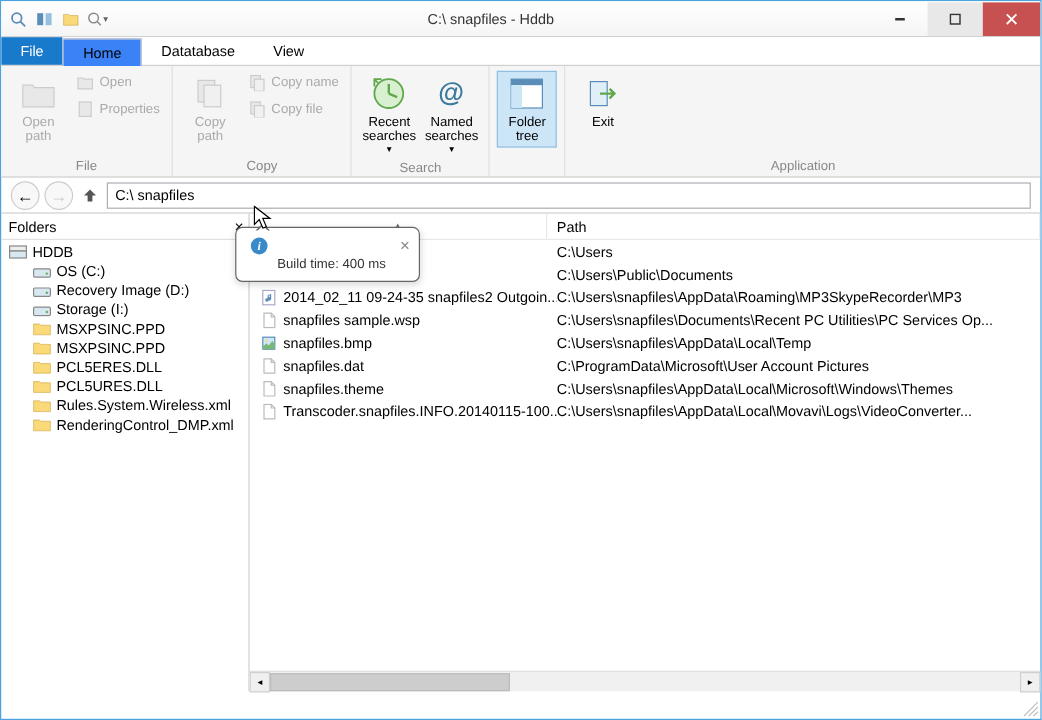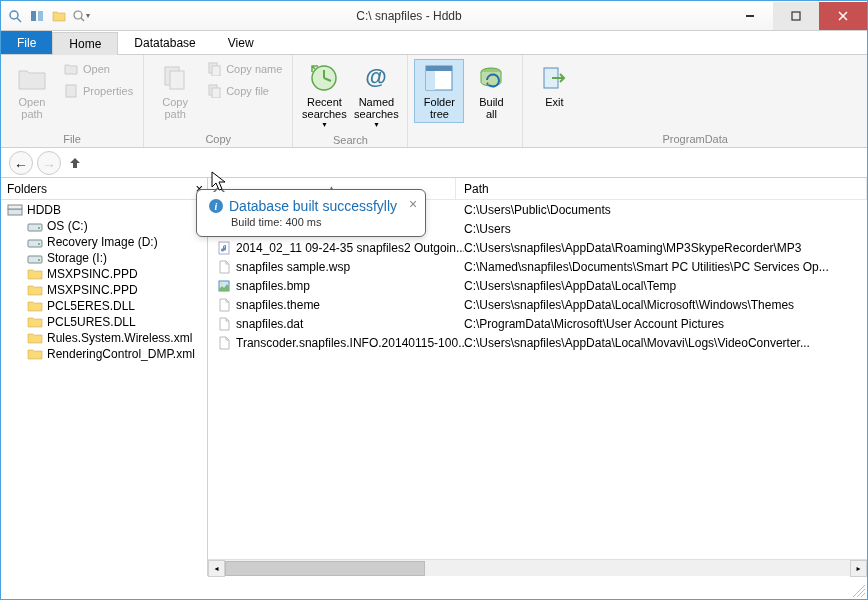--- a/index.html
+++ b/index.html
@@ -11,21 +11,21 @@
     .title-text { flex: 1; text-align: center; font-size: 12px; color: #333; }
     .win-controls { display: flex; }
     .win-btn { width: 46px; height: 28px; display: flex; align-items: center; justify-content: center; font-size: 11px; }
     .win-btn.close { background: #c75050; color: #fff; width: 48px; }
     .win-btn.max { background: #e8e8e8; }
     .win-btn.min { }
     
     .menu-tabs { height: 24px; background: #fff; display: flex; align-items: stretch; border-bottom: 1px solid #d0d0d0; }
     .menu-tab { padding: 0 16px; font-size: 12px; display: flex; align-items: center; cursor: pointer; }
     .menu-tab.file { background: #1979ca; color: #fff; }
-    .menu-tab.active { background: #e5e5e5; border-top: 1px solid #d0d0d0; border-left: 1px solid #d0d0d0; border-right: 1px solid #d0d0d0; position: relative; top: 1px; }
+    .menu-tab.active { background: #3b82f6; border-top: 1px solid #d0d0d0; border-left: 1px solid #d0d0d0; border-right: 1px solid #d0d0d0; position: relative; top: 1px; }
     
     .ribbon { height: 93px; background: #f5f5f5; display: flex; border-bottom: 1px solid #d0d0d0; }
     .ribbon-group { border-right: 1px solid #e0e0e0; padding: 4px 6px 2px; display: flex; flex-direction: column; justify-content: space-between; }
     .ribbon-group-label { text-align: center; font-size: 11px; color: #888; padding-top: 2px; }
     .ribbon-group-content { display: flex; gap: 2px; }
     .ribbon-big-btn { width: 50px; display: flex; flex-direction: column; align-items: center; padding: 2px; font-size: 11px; text-align: center; border: 1px solid transparent; }
     .ribbon-big-btn.active { background: #cde6f7; border-color: #92c0e0; }
     .ribbon-big-btn.disabled { color: #aaa; }
     .ribbon-big-icon { width: 32px; height: 32px; margin-bottom: 2px; display: flex; align-items: center; justify-content: center; }
     .ribbon-small-btns { display: flex; flex-direction: column; gap: 2px; }
@@ -240,60 +240,49 @@
       <div class="ribbon-big-icon">
             <svg width="30" height="28" viewBox="0 0 30 28">
               <rect x="2" y="2" width="26" height="24" fill="#fff" stroke="#5b8db8"></rect>
               <rect x="2" y="2" width="26" height="5" fill="#5b8db8"></rect>
               <rect x="2" y="7" width="9" height="19" fill="#cde6f7"></rect>
             </svg>
           </div>
       <span style="white-space:pre-line;line-height:1.1">Folder
 tree</span>
     </div>
-    <div class="ribbon-big-btn">
-      <div class="ribbon-big-icon">
-            <svg width="28" height="28" viewBox="0 0 28 28">
-              <ellipse cx="14" cy="8" rx="10" ry="4" fill="#9cc978" stroke="#5fa84c"></ellipse>
-              <path d="M4 8v10c0 2 4.5 4 10 4s10-2 10-4V8" fill="#c0dba8" stroke="#5fa84c"></path>
-              <path d="M10 16 a6 6 0 1 1 2 5" fill="none" stroke="#1a6fb5" stroke-width="2"></path>
-              <path d="M9 20l3 2 -1 -4z" fill="#1a6fb5"></path>
-            </svg>
-          </div>
-      <span style="white-space:pre-line;line-height:1.1">Build
-all</span>
-    </div>
    </div>
    <div class="ribbon-group-label">&nbsp;</div>
   </div>
 
   <div class="ribbon-group" style="flex:1;border-right:none">
     <div class="ribbon-group-content">
       <div class="ribbon-big-btn">
         <div class="ribbon-big-icon">
             <svg width="28" height="28" viewBox="0 0 28 28">
               <rect x="4" y="4" width="14" height="20" fill="#e0eef8" stroke="#5b8db8"></rect>
               <path d="M12 14h12M20 10l4 4-4 4" fill="none" stroke="#5fa84c" stroke-width="2"></path>
             </svg>
           </div>
         <span>Exit</span>
       </div>
     </div>
-    <div class="ribbon-group-label">ProgramData</div>
+    <div class="ribbon-group-label">Application</div>
   </div>
 </div>
 
 <div class="nav-bar">
   <div class="nav-btn">←</div>
   <div class="nav-btn fwd">→</div>
   <div class="nav-up">
       <svg width="14" height="14">
         <path d="M7 2l-5 5h3v5h4V7h3z" fill="#555"></path>
       </svg>
     </div>
+  <input class="addr-input" value="C:\ snapfiles" style="">
 </div>
 
 <div class="main">
 
   <div class="folders-pane">
     <div class="folders-header">
       <span>Folders</span>
       <span class="folders-close">×</span>
     </div>
     <div class="tree">
@@ -396,32 +385,32 @@
     <div class="results-body" id="results-body">
         <div class="result-row">
     <div class="result-name">
             <span class="file-icon">
               <svg width="14" height="12">
                 <path d="M1 2h4l1 1h7v8H1z" fill="#f9d978" stroke="#c9a23e" stroke-width="0.5"></path>
               </svg>
             </span>
             <span></span>
           </div>
-    <div class="result-path">C:\Users\Public\Documents</div>
+    <div class="result-path">C:\Users</div>
   </div>
         <div class="result-row">
     <div class="result-name">
             <span class="file-icon">
               <svg width="14" height="12">
                 <path d="M1 2h4l1 1h7v8H1z" fill="#f9d978" stroke="#c9a23e" stroke-width="0.5"></path>
               </svg>
             </span>
             <span></span>
           </div>
-    <div class="result-path">C:\Users</div>
+    <div class="result-path">C:\Users\Public\Documents</div>
   </div>
         <div class="result-row">
     <div class="result-name">
             <span class="file-icon">
               <svg width="14" height="14">
                 <rect x="2" y="1" width="10" height="12" fill="#fff" stroke="#aac"></rect>
                 <path d="M7 4v5a1.5 1.5 0 1 1-1-1.4V5l3-1v4a1.5 1.5 0 1 1-1-1.4" fill="#5b8db8"></path>
               </svg>
             </span>
             <span>2014_02_11 09-24-35 snapfiles2 Outgoin...</span>
@@ -431,21 +420,21 @@
         <div class="result-row">
     <div class="result-name">
             <span class="file-icon">
               <svg width="14" height="14">
                 <path d="M3 1h6l3 3v9H3z" fill="#fff" stroke="#bbb"></path>
                 <path d="M9 1v3h3" fill="none" stroke="#bbb"></path>
               </svg>
             </span>
             <span>snapfiles sample.wsp</span>
           </div>
-    <div class="result-path">C:\Named\snapfiles\Documents\Smart PC Utilities\PC Services Op...</div>
+    <div class="result-path">C:\Users\snapfiles\Documents\Recent PC Utilities\PC Services Op...</div>
   </div>
         <div class="result-row">
     <div class="result-name">
             <span class="file-icon">
               <svg width="14" height="14">
                 <rect x="2" y="2" width="10" height="10" fill="#cfe8f7" stroke="#5b8db8"></rect>
                 <circle cx="5" cy="5" r="1" fill="#f9d978"></circle>
                 <path d="M2 10l3-3 2 2 3-4 2 3v4H2z" fill="#7ab87a"></path>
               </svg>
             </span>
@@ -454,35 +443,35 @@
     <div class="result-path">C:\Users\snapfiles\AppData\Local\Temp</div>
   </div>
         <div class="result-row">
     <div class="result-name">
             <span class="file-icon">
               <svg width="14" height="14">
                 <path d="M3 1h6l3 3v9H3z" fill="#fff" stroke="#bbb"></path>
                 <path d="M9 1v3h3" fill="none" stroke="#bbb"></path>
               </svg>
             </span>
-            <span>snapfiles.theme</span>
-          </div>
-    <div class="result-path">C:\Users\snapfiles\AppData\Local\Microsoft\Windows\Themes</div>
+            <span>snapfiles.dat</span>
+          </div>
+    <div class="result-path">C:\ProgramData\Microsoft\User Account Pictures</div>
   </div>
         <div class="result-row">
     <div class="result-name">
             <span class="file-icon">
               <svg width="14" height="14">
                 <path d="M3 1h6l3 3v9H3z" fill="#fff" stroke="#bbb"></path>
                 <path d="M9 1v3h3" fill="none" stroke="#bbb"></path>
               </svg>
             </span>
-            <span>snapfiles.dat</span>
-          </div>
-    <div class="result-path">C:\ProgramData\Microsoft\User Account Pictures</div>
+            <span>snapfiles.theme</span>
+          </div>
+    <div class="result-path">C:\Users\snapfiles\AppData\Local\Microsoft\Windows\Themes</div>
   </div>
         <div class="result-row">
     <div class="result-name">
             <span class="file-icon">
               <svg width="14" height="14">
                 <path d="M3 1h6l3 3v9H3z" fill="#fff" stroke="#bbb"></path>
                 <path d="M9 1v3h3" fill="none" stroke="#bbb"></path>
               </svg>
             </span>
             <span>Transcoder.snapfiles.INFO.20140115-100...</span>
@@ -499,21 +488,20 @@
   </div>
 </div>
 
 <div class="status-bar">
   <span>Found 8 items (0) ms</span>
 </div>
 
 <div class="toast">
   <div class="toast-title">
     <span class="info-circle">i</span>
-    <span>Database built successfylly</span>
   </div>
   <div class="toast-sub">Build time: 400 ms</div>
   <span class="toast-close">×</span>
 </div>
 
 <svg class="cursor" width="18" height="22">
     <path d="M1 1l0 15 4-4 3 7 3-1-3-7 6 0z" fill="#fff" stroke="#000" stroke-width="1"></path>
   </svg>
 
 <svg class="resize-handle" width="12" height="12">

